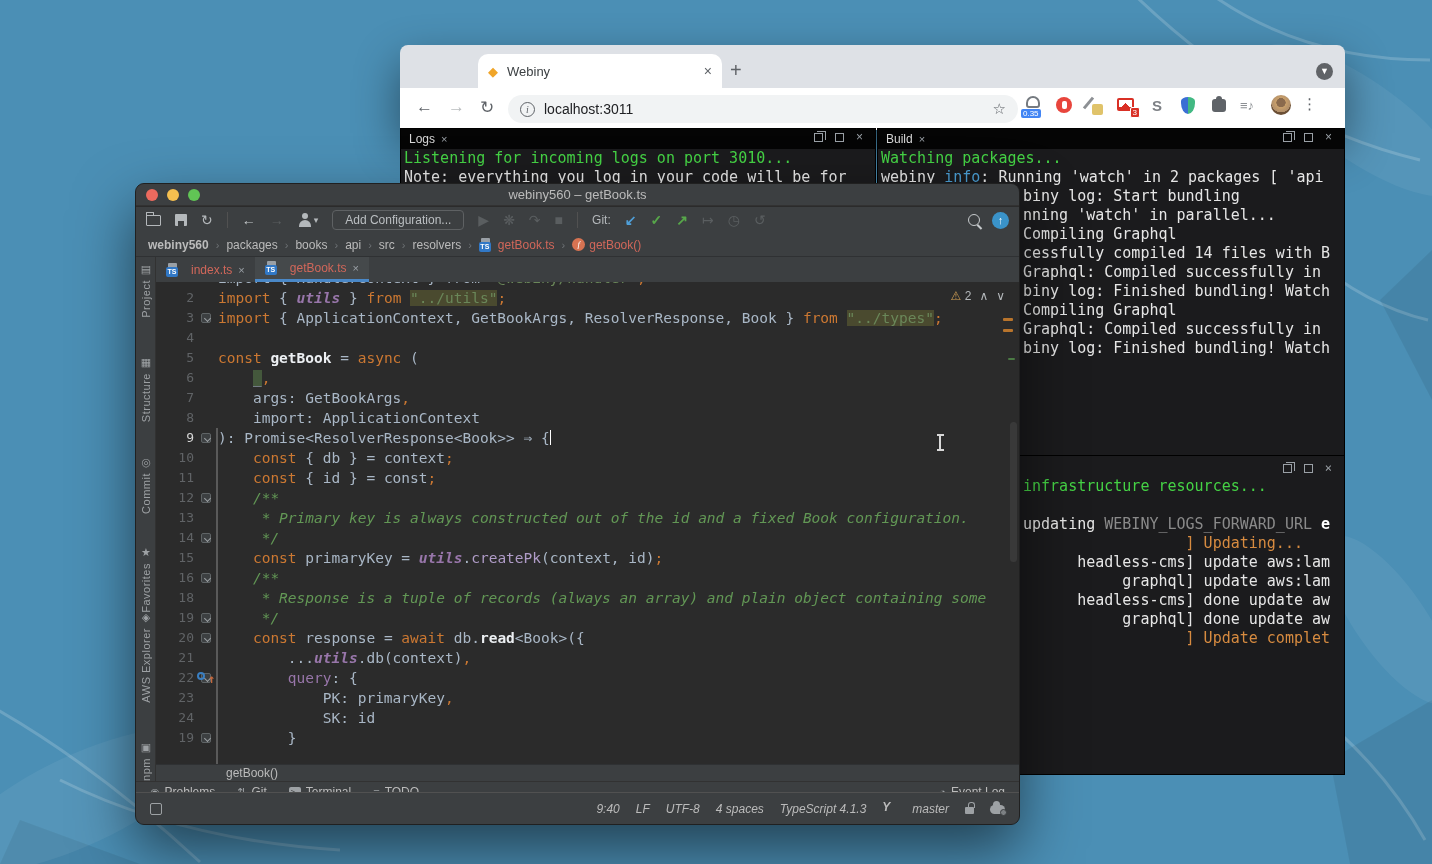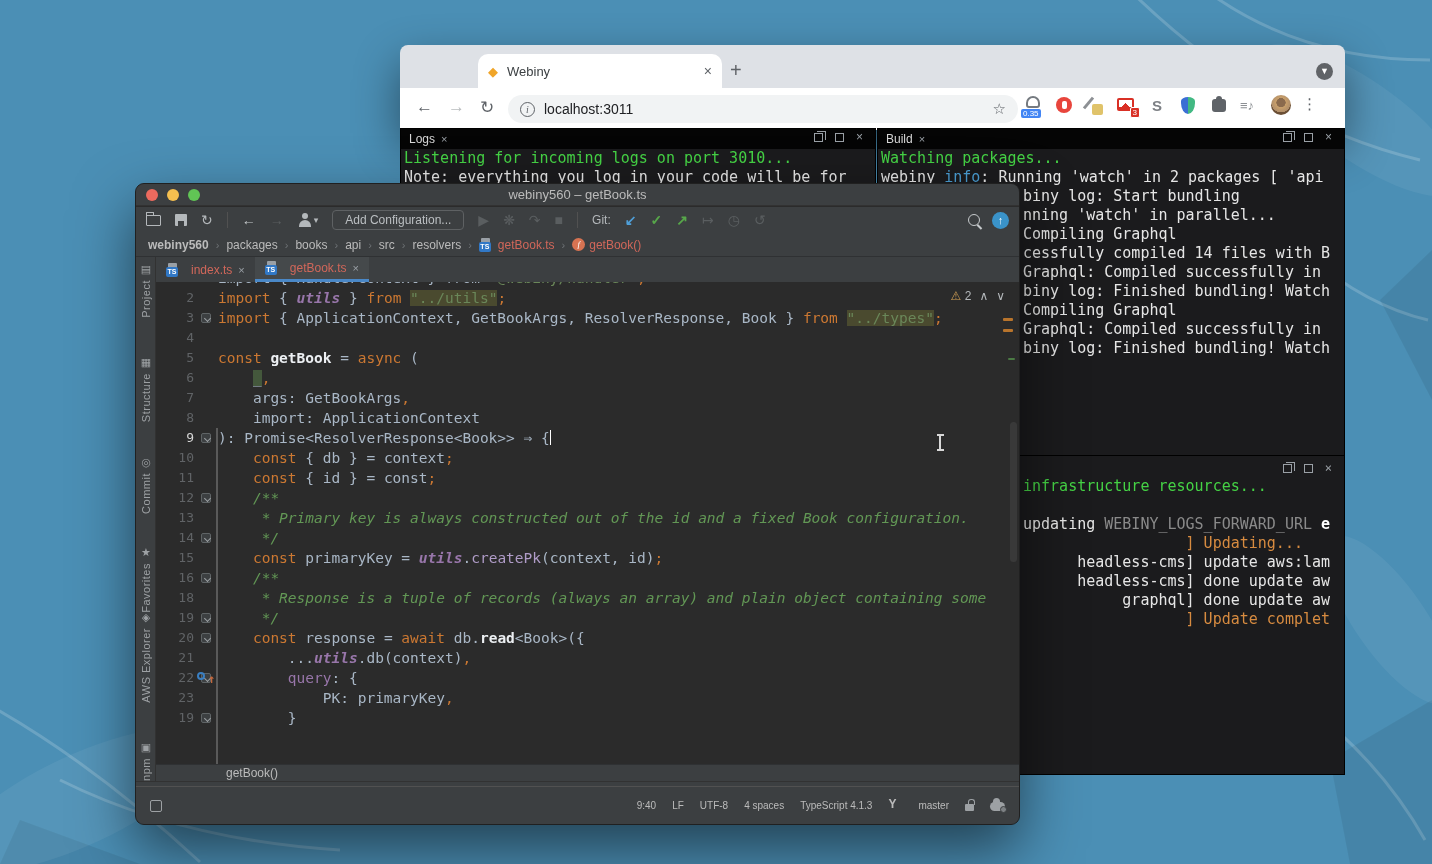--- a/index.html
+++ b/index.html
@@ -149,22 +149,22 @@
   #ctx-footer { position:absolute; left:20px; right:0; bottom:43px; height:17px; background:#3c3f41;
     border-top:1px solid #2f3133; color:#bbbbbb; font-size:12px; line-height:17px; padding-left:70px; }
   #toolbar-bottom { position:absolute; left:0; right:0; bottom:22px; height:21px; background:#3c3f41;
     border-top:1px solid #323232; display:flex; align-items:center; gap:22px; padding:0 14px;
     font-size:12px; color:#bbbbbb; }
   .twi { display:flex; align-items:center; gap:5px; }
   .twi .g { color:#9da1a4; font-size:11px; }
   .term-mini { width:12px; height:11px; background:#9da1a4; border-radius:2px; color:#3c3f41; font-size:7px;
     font-weight:bold; text-align:center; line-height:11px; font-family:"DejaVu Sans Mono",monospace; }
   #evlog { margin-left:auto; display:flex; align-items:center; gap:5px; }
-  #statusbar { position:absolute; left:0; right:0; bottom:0; height:38px; background:#3c3f41;
-    border-top:1px solid #515151; display:flex; align-items:center; font-size:10px; color:#bbbbbb; padding:0 14px; }
+  #statusbar { position:absolute; left:0; right:0; bottom:0; height:32px; background:#3c3f41;
+    border-top:1px solid #515151; display:flex; align-items:center; font-size:12px; color:#bbbbbb; padding:0 14px;font-style:italic; }
   .layout-ico { width:12px; height:12px; border:1.3px solid #9da1a4; border-radius:2px; }
   #status-right { margin-left:auto; display:flex; align-items:center; gap:16px; }
   .branch-ico { position:relative; width:9px; height:13px; }
   .branch-ico::before { content:"Y"; position:absolute; left:0; top:-2px; color:#bbbbbb; font-size:12px; font-weight:bold; }
   .lock-ico { position:relative; width:9px; height:7px; background:#9da1a4; border-radius:1px; margin-top:4px; }
   .lock-ico::before { content:""; position:absolute; left:3px; top:-5px; width:5px; height:5px;
     border:1.5px solid #9da1a4; border-bottom:none; border-radius:3px 3px 0 0; }
   .cloud-ico { position:relative; width:15px; height:9px; background:#9da1a4; border-radius:5px; margin-top:2px; }
   .cloud-ico::before { content:""; position:absolute; left:3px; top:-4px; width:7px; height:7px; border-radius:50%; background:#9da1a4; }
   .cloud-ico::after { content:""; position:absolute; right:-2px; bottom:-2px; width:5px; height:5px;
@@ -301,20 +301,21 @@
     <span class="restore"></span>
     <span class="maxi"></span>
     <span class="xx">×</span>
   </span>
   <div id="deploy-frag" class="frag" style="left:132px; top:21px;">
       <div class="tline"><span class="tg">infrastructure resources...</span></div>
       <div class="tline">&nbsp;</div>
       <div class="tline"><span class="tw">updating </span><span class="tgray">WEBINY_LOGS_FORWARD_URL</span><span class="twb"> e</span></div>
       <div class="tline"><span class="to">                  ] Updating...</span></div>
       <div class="tline"><span class="tw">      headless-cms] update aws:lam</span></div>
+      <div class="tline"><span class="tw">           graphql] update aws:lam</span></div>
       <div class="tline"><span class="tw">      headless-cms] done update aw</span></div>
       <div class="tline"><span class="tw">           graphql] done update aw</span></div>
       <div class="tline"><span class="to">                  ] Update complet</span></div>
     </div>
 </div>
 
 <div id="ide">
   <div id="ide-title">
     <span class="itl" style="left:10px; background:#ec6a5e"></span>
     <span class="itl" style="left:31px; background:#f5bf4f"></span>
@@ -454,20 +455,21 @@
         <div class="cl"><span class="ln">13</span><span class="fold"></span><span class="code"><span class="tk-cm">     * Primary key is always constructed out of the id and a fixed Book configuration.</span></span></div>
         <div class="cl"><span class="ln">14</span><span class="fold"><span class="fold-m"></span></span><span class="code"><span class="tk-cm">     */</span></span></div>
         <div class="cl"><span class="ln">15</span><span class="fold"></span><span class="code"><span class="tk-p">    </span><span class="tk-kw">const</span><span class="tk-p"> primaryKey = </span><span class="tk-ns">utils</span><span class="tk-p">.</span><span class="tk-fn2">createPk</span><span class="tk-p">(context, id)</span><span class="tk-semi">;</span></span></div>
         <div class="cl"><span class="ln">16</span><span class="fold"><span class="fold-m"></span></span><span class="code"><span class="tk-cm">    /**</span></span></div>
         <div class="cl"><span class="ln">18</span><span class="fold"></span><span class="code"><span class="tk-cm">     * Response is a tuple of records (always an array) and plain object containing some</span></span></div>
         <div class="cl"><span class="ln">19</span><span class="fold"><span class="fold-m"></span></span><span class="code"><span class="tk-cm">     */</span></span></div>
         <div class="cl"><span class="ln">20</span><span class="fold"><span class="fold-m"></span></span><span class="code"><span class="tk-p">    </span><span class="tk-kw">const</span><span class="tk-p"> response = </span><span class="tk-kw">await</span><span class="tk-p"> db.</span><span class="tk-meth">read</span><span class="tk-p">&lt;Book&gt;({</span></span></div>
         <div class="cl"><span class="ln">21</span><span class="fold"></span><span class="code"><span class="tk-p">        ...</span><span class="tk-ns">utils</span><span class="tk-p">.db(context)</span><span class="tk-semi">,</span></span></div>
         <div class="cl"><span class="ln">22</span><span class="fold"><span class="fold-m"></span><span class="gut-ico"></span><span class="gut-arrow">↑</span></span><span class="code"><span class="tk-p">        </span><span class="tk-prop">query</span><span class="tk-p">: {</span></span></div>
         <div class="cl"><span class="ln">23</span><span class="fold"></span><span class="code"><span class="tk-p">            PK: primaryKey</span><span class="tk-semi">,</span></span></div>
+        <div class="cl"><span class="ln">24</span><span class="fold"></span><span class="code"><span class="tk-p">            SK: id</span></span></div>
         <div class="cl"><span class="ln">19</span><span class="fold"><span class="fold-m"></span></span><span class="code"><span class="tk-p">        }</span></span></div>
       </div>
     <div id="changebar" style="top:146px; height:338px;"></div>
     <div id="inspect">
       <span><span class="warn-tri">⚠</span>
       <span>2</span></span>
       <span>∧</span>
       <span>∨</span>
     </div>
     <span class="stripe-mark" style="right:6px; top:36px; width:10px; height:3px; background:#b8742c;"></span>

